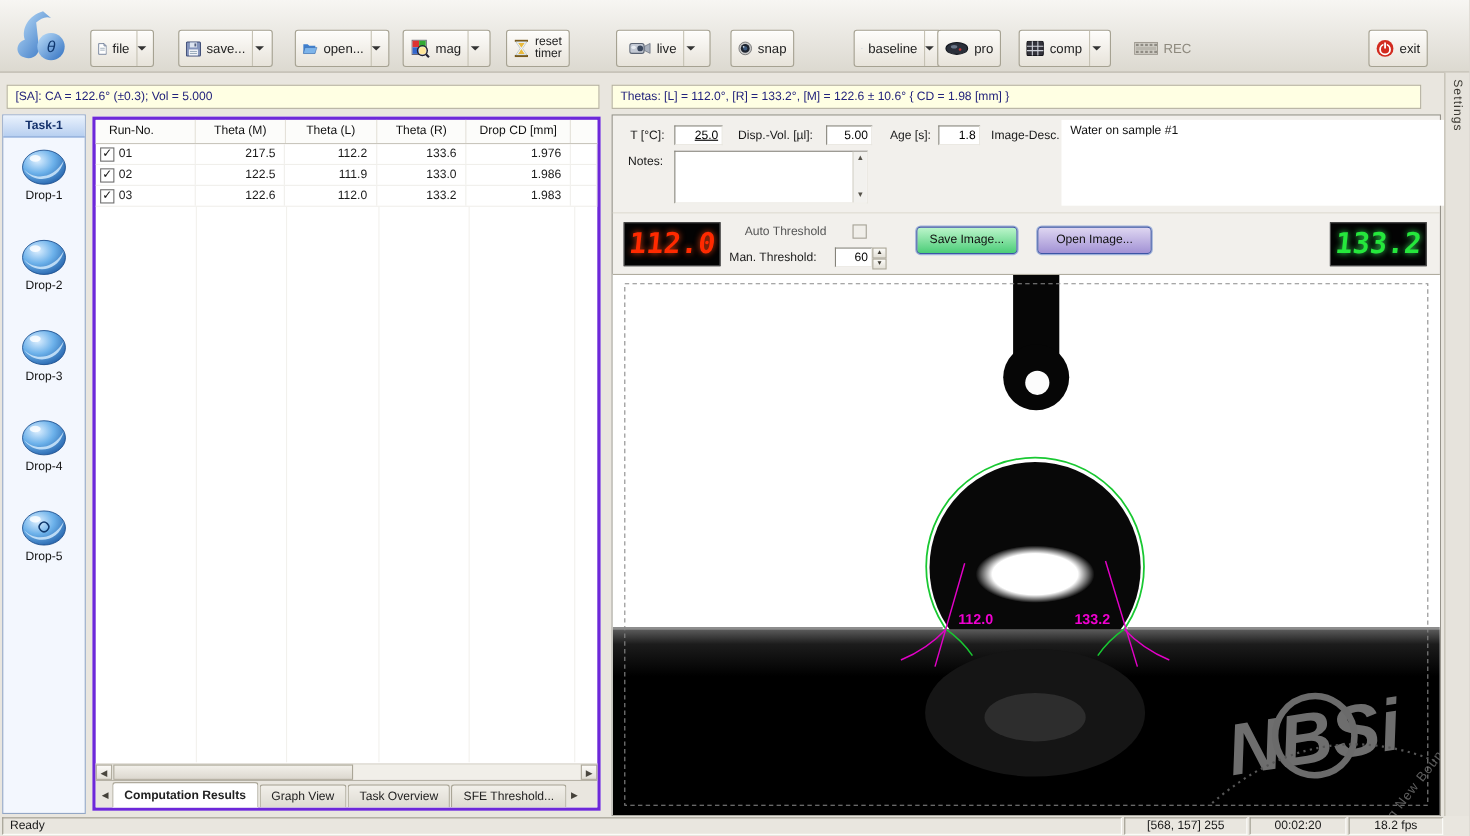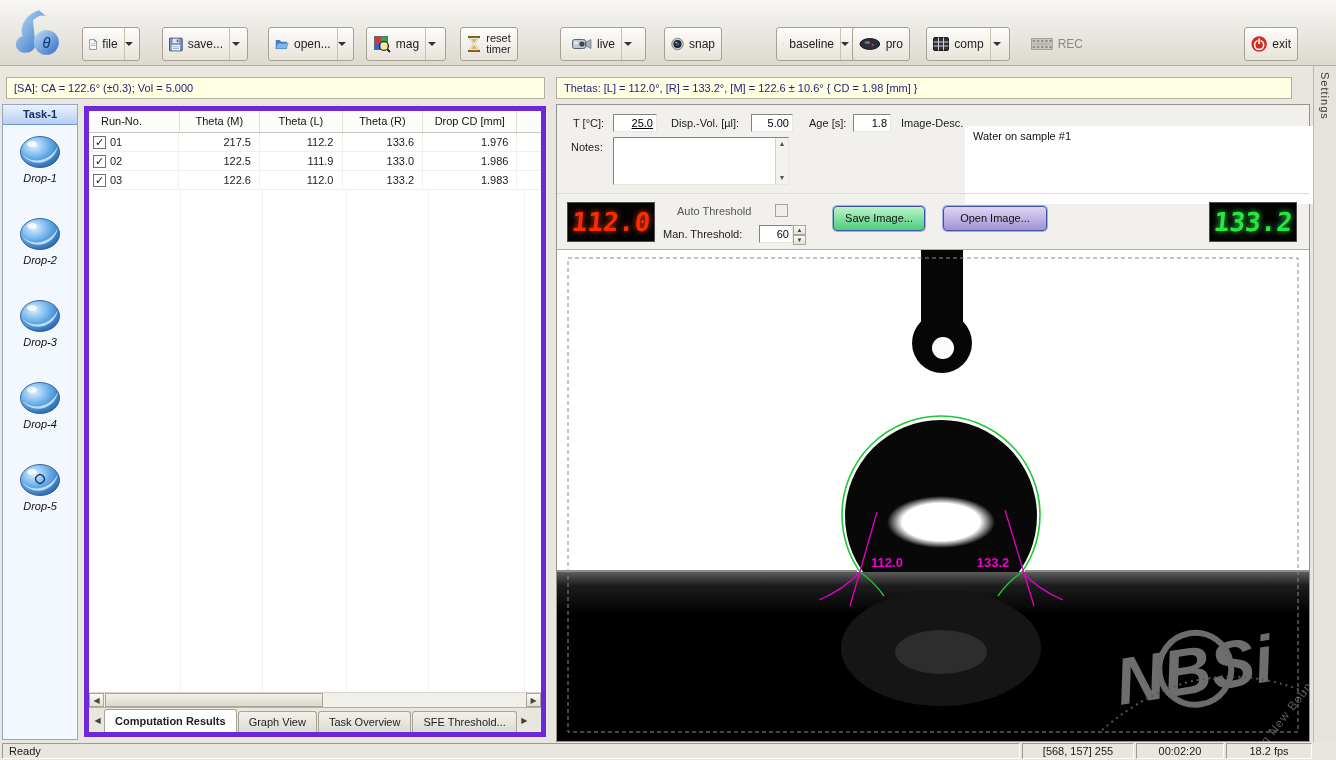--- a/index.html
+++ b/index.html
@@ -24,26 +24,26 @@
   
   .statusbox { position:absolute; top:77px; height:22px; background:#ffffe3; border:1px solid #b4b0a1;
     font-size:11px; color:#23237c; line-height:20px; padding-left:7px; white-space:nowrap; overflow:hidden; }
 
   
   .sidebar { position:absolute; left:2px; top:104px; width:76px; height:636px;
     background:#f3f7fe; border:1px solid #93a7c5; }
   .tasktab { height:20px; background:linear-gradient(#eaf2fd,#b7cff0); border-bottom:1px solid #6f96cf;
     font-size:11px; font-weight:bold; color:#13306a; text-align:center; line-height:19px; }
   .drops { display:flex; flex-direction:column; align-items:center; padding-top:10px; }
-  .drop-item { display:flex; flex-direction:column; align-items:center; height:82px; width:100%; cursor:default;font-style:italic; }
+  .drop-item { display:flex; flex-direction:column; align-items:center; height:82px; width:100%; cursor:default; }
   .drop-item .dlabel { font-size:11px; color:#111; margin-top:3px; }
 
   
   .table-panel { position:absolute; left:84px; top:106px; width:462px; height:631px;
-    background:#fff; border:5px solid #6d28d9; }
+    background:#fff; border:3px solid #6d28d9; }
   .thead { display:flex; height:22px; border-bottom:1px solid #c9c6bd; background:#fcfcfa; }
   .th { font-size:11px; color:#111; line-height:21px; text-align:center; border-right:1px solid #e4e1d9; overflow:hidden; white-space:nowrap; }
   .c0 { width:92px; } .c1 { width:82px; } .c2 { width:84px; } .c3 { width:82px; } .c4 { width:96px; } .c5 { width:24px; border-right:none; }
   .th.c0 { text-align:left; padding-left:12px; }
   .trow { display:flex; height:19px; border-bottom:1px solid #f0efeb; }
   .td { font-size:11px; line-height:18px; border-right:1px solid #f0efeb; white-space:nowrap; overflow:hidden; }
   .td.num { text-align:right; padding-right:8px; }
   .td.c0 { display:flex; align-items:center; gap:4px; padding-left:4px; }
   .cb { display:inline-block; width:13px; height:13px; background:#fff; border:1px solid #6f6f6f;
     font-size:11px; line-height:11px; text-align:center; color:#111; }
@@ -64,21 +64,21 @@
   .tab.active { background:#fff; font-weight:bold; height:23px; line-height:22px; }
 
   
   .right-panel { position:absolute; left:556px; top:104px; width:754px; height:638px;
     background:#f2f0ec; border:1px solid #96938a; }
   .params { position:absolute; left:0; right:0; top:0; height:88px; }
   .plabel { position:absolute; font-size:11px; color:#1a1a1a; white-space:nowrap; }
   .plabel.gray { color:#555; }
   .pinput { position:absolute; height:18px; font-size:11px; text-align:right; padding:0 3px;
     border:1px solid; border-color:#85837a #e9e7e0 #e9e7e0 #85837a; background:#fff; font-family:inherit; }
-  .descbox { position:absolute; left:408px; top:21px; width:364px; height:78px; background:#fff; }
+  .descbox { position:absolute; left:408px; top:4px; width:364px; height:78px; background:#fff; }
   .descbox .dtext { font-size:11px; padding:4px 8px; color:#111; }
   .notesbox { position:absolute; left:56px; top:32px; width:176px; height:48px; background:#fff;
     border:1px solid; border-color:#85837a #e9e7e0 #e9e7e0 #85837a; }
   .notes-scroll { position:absolute; right:0; top:0; bottom:0; width:13px; background:#f2f1ee; border-left:1px solid #d5d2ca;
     display:flex; flex-direction:column; justify-content:space-between; }
   .nsarrow { font-size:7px; color:#55524a; text-align:center; line-height:12px; }
 
   .threshold { position:absolute; left:0; right:0; top:88px; height:56px; border-top:1px solid #dedbd2; }
   .led { position:absolute; top:8px; width:88px; height:40px; background:#030303; border:1px solid #4c4c4c;
     display:flex; align-items:center; justify-content:center; overflow:hidden; }

